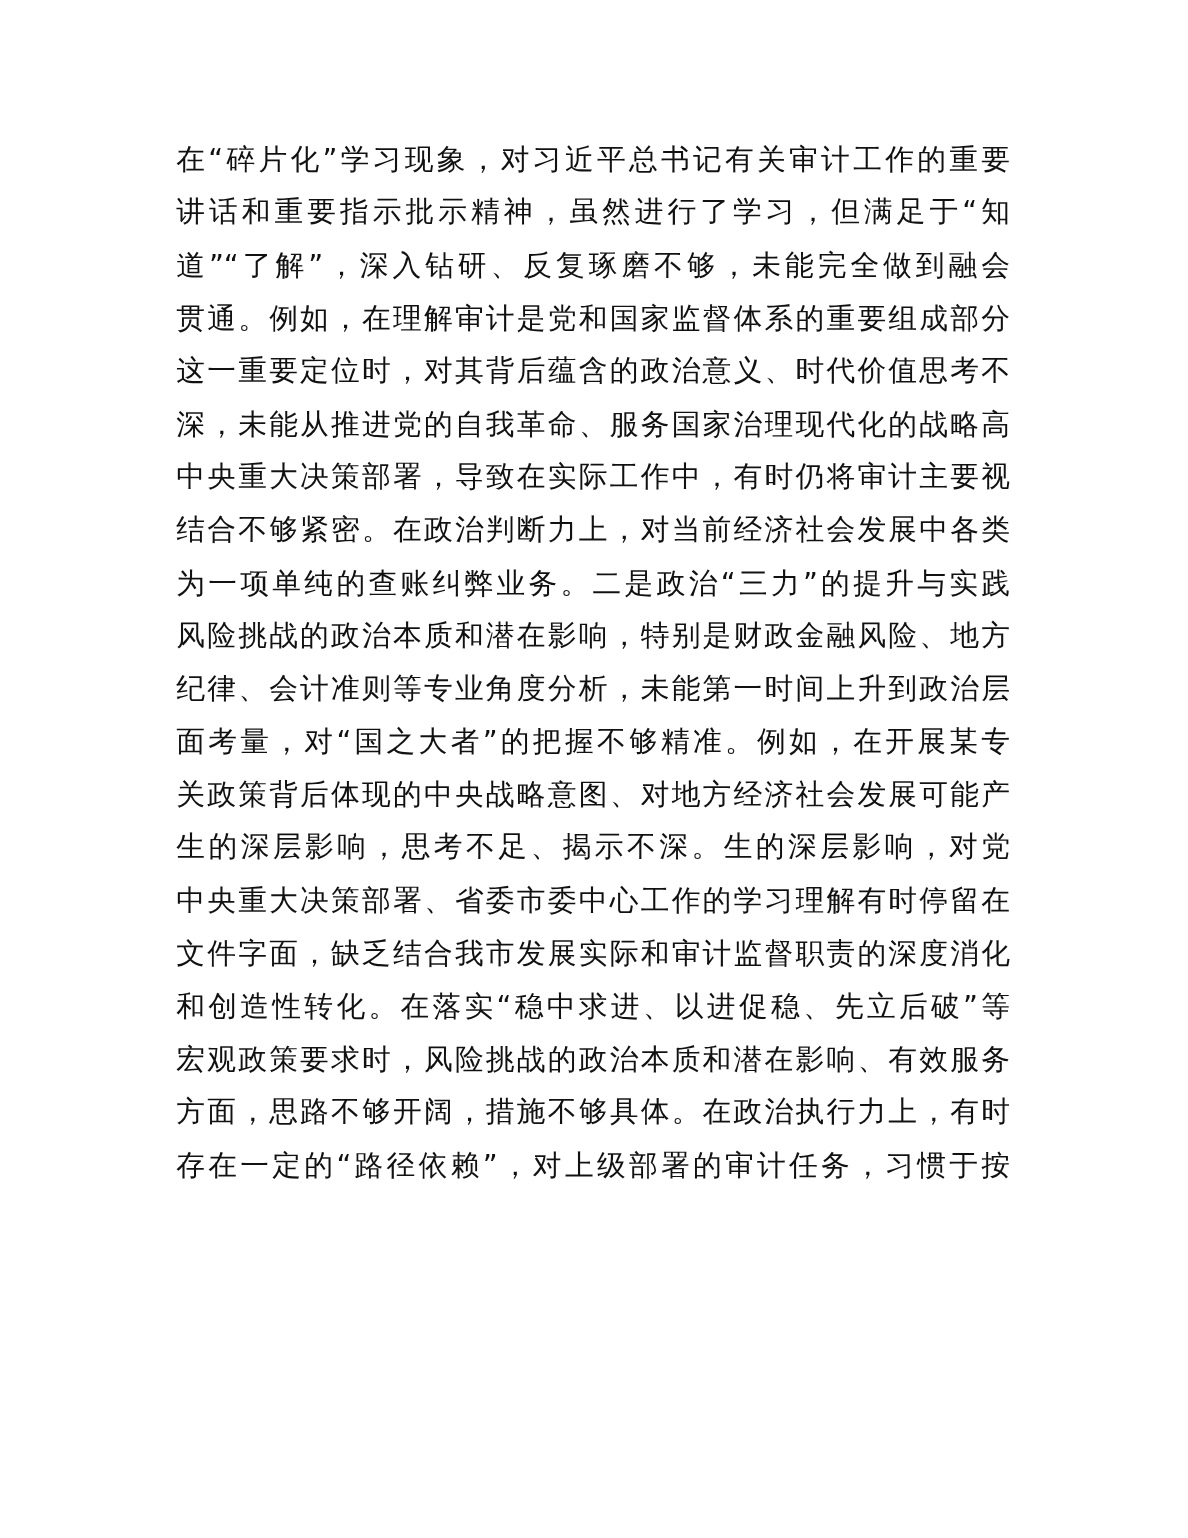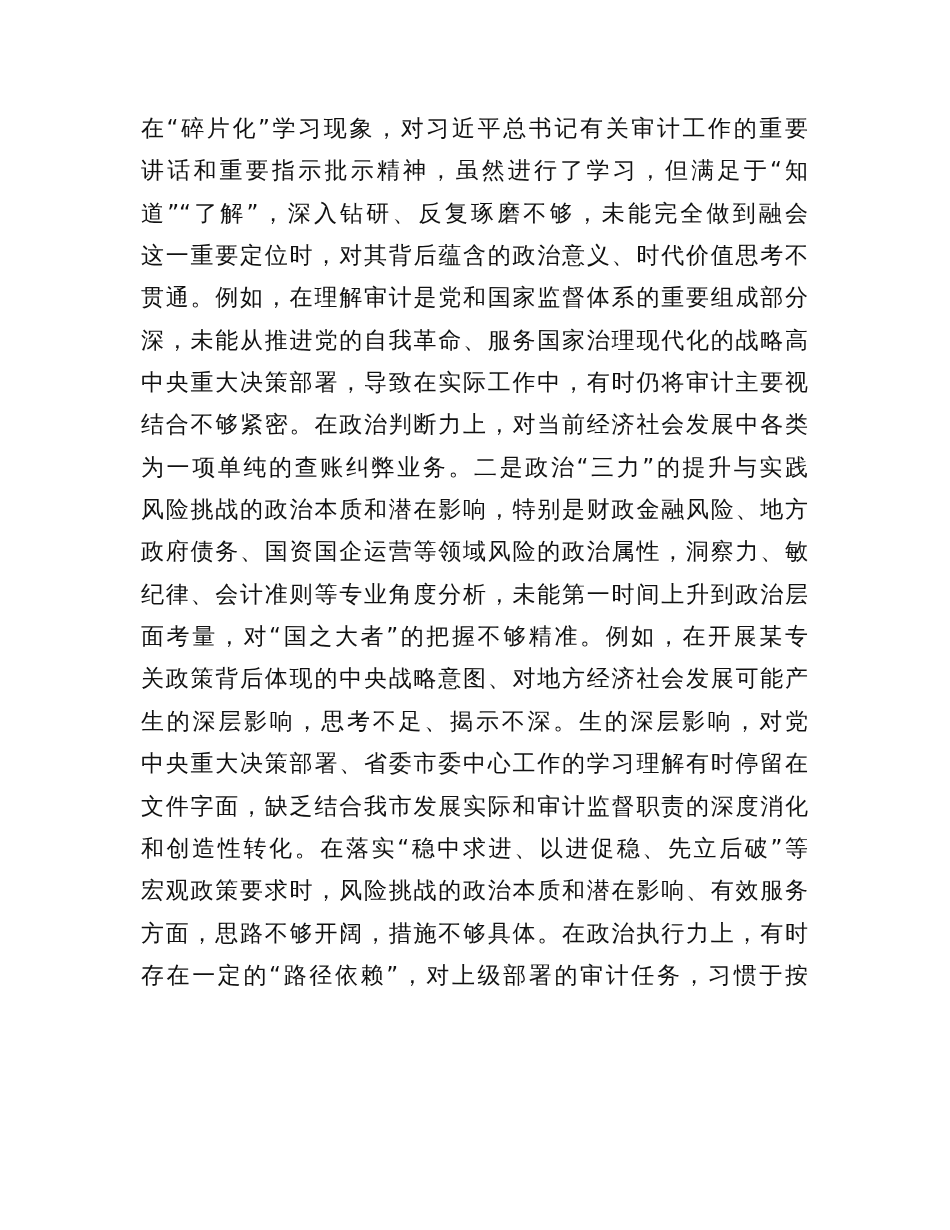--- a/index.html
+++ b/index.html
@@ -43,28 +43,27 @@
     }
   </style>
 </head>
 <body>
 
 <div class="page">
   <div class="body-text">
     <span class="line">在“碎片化”学习现象，对习近平总书记有关审计工作的重要</span>
     <span class="line">讲话和重要指示批示精神，虽然进行了学习，但满足于“知</span>
     <span class="line">道”“了解”，深入钻研、反复琢磨不够，未能完全做到融会</span>
+    <span class="line">贯通。例如，在理解审计是党和国家监督体系的重要组成部分</span>
     <span class="line">这一重要定位时，对其背后蕴含的政治意义、时代价值思考不</span>
-    <span class="line">贯通。例如，在理解审计是党和国家监督体系的重要组成部分</span>
     <span class="line">深，未能从推进党的自我革命、服务国家治理现代化的战略高</span>
     <span class="line">中央重大决策部署，导致在实际工作中，有时仍将审计主要视</span>
     <span class="line">结合不够紧密。在政治判断力上，对当前经济社会发展中各类</span>
     <span class="line">为一项单纯的查账纠弊业务。二是政治“三力”的提升与实践</span>
     <span class="line">风险挑战的政治本质和潜在影响，特别是财政金融风险、地方</span>
-    <span class="line">政府债务、国资国企运营等领域风险的政治属性，洞察力、敏</span>
     <span class="line">纪律、会计准则等专业角度分析，未能第一时间上升到政治层</span>
     <span class="line">面考量，对“国之大者”的把握不够精准。例如，在开展某专</span>
     <span class="line">关政策背后体现的中央战略意图、对地方经济社会发展可能产</span>
     <span class="line">生的深层影响，思考不足、揭示不深。生的深层影响，对党</span>
     <span class="line">中央重大决策部署、省委市委中心工作的学习理解有时停留在</span>
     <span class="line">文件字面，缺乏结合我市发展实际和审计监督职责的深度消化</span>
     <span class="line">和创造性转化。在落实“稳中求进、以进促稳、先立后破”等</span>
     <span class="line">宏观政策要求时，风险挑战的政治本质和潜在影响、有效服务</span>
     <span class="line">方面，思路不够开阔，措施不够具体。在政治执行力上，有时</span>
     <span class="line">存在一定的“路径依赖”，对上级部署的审计任务，习惯于按</span>

